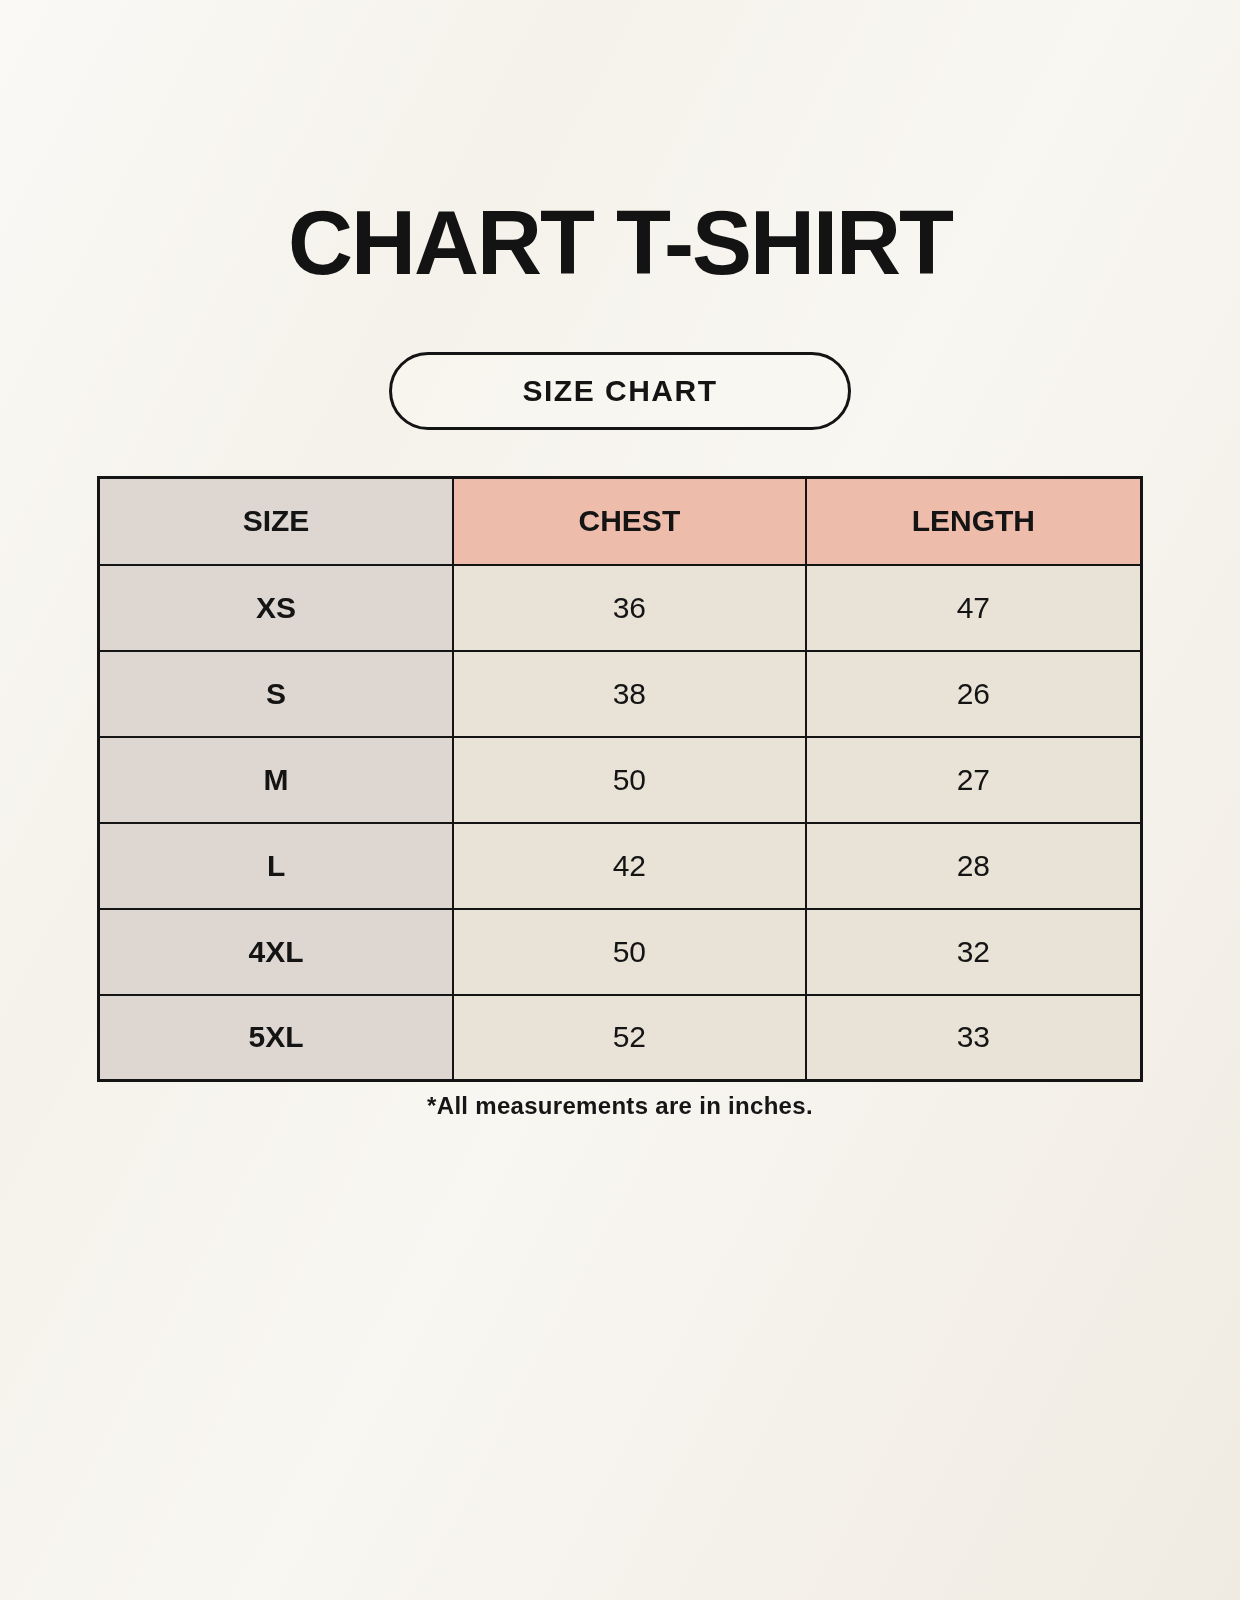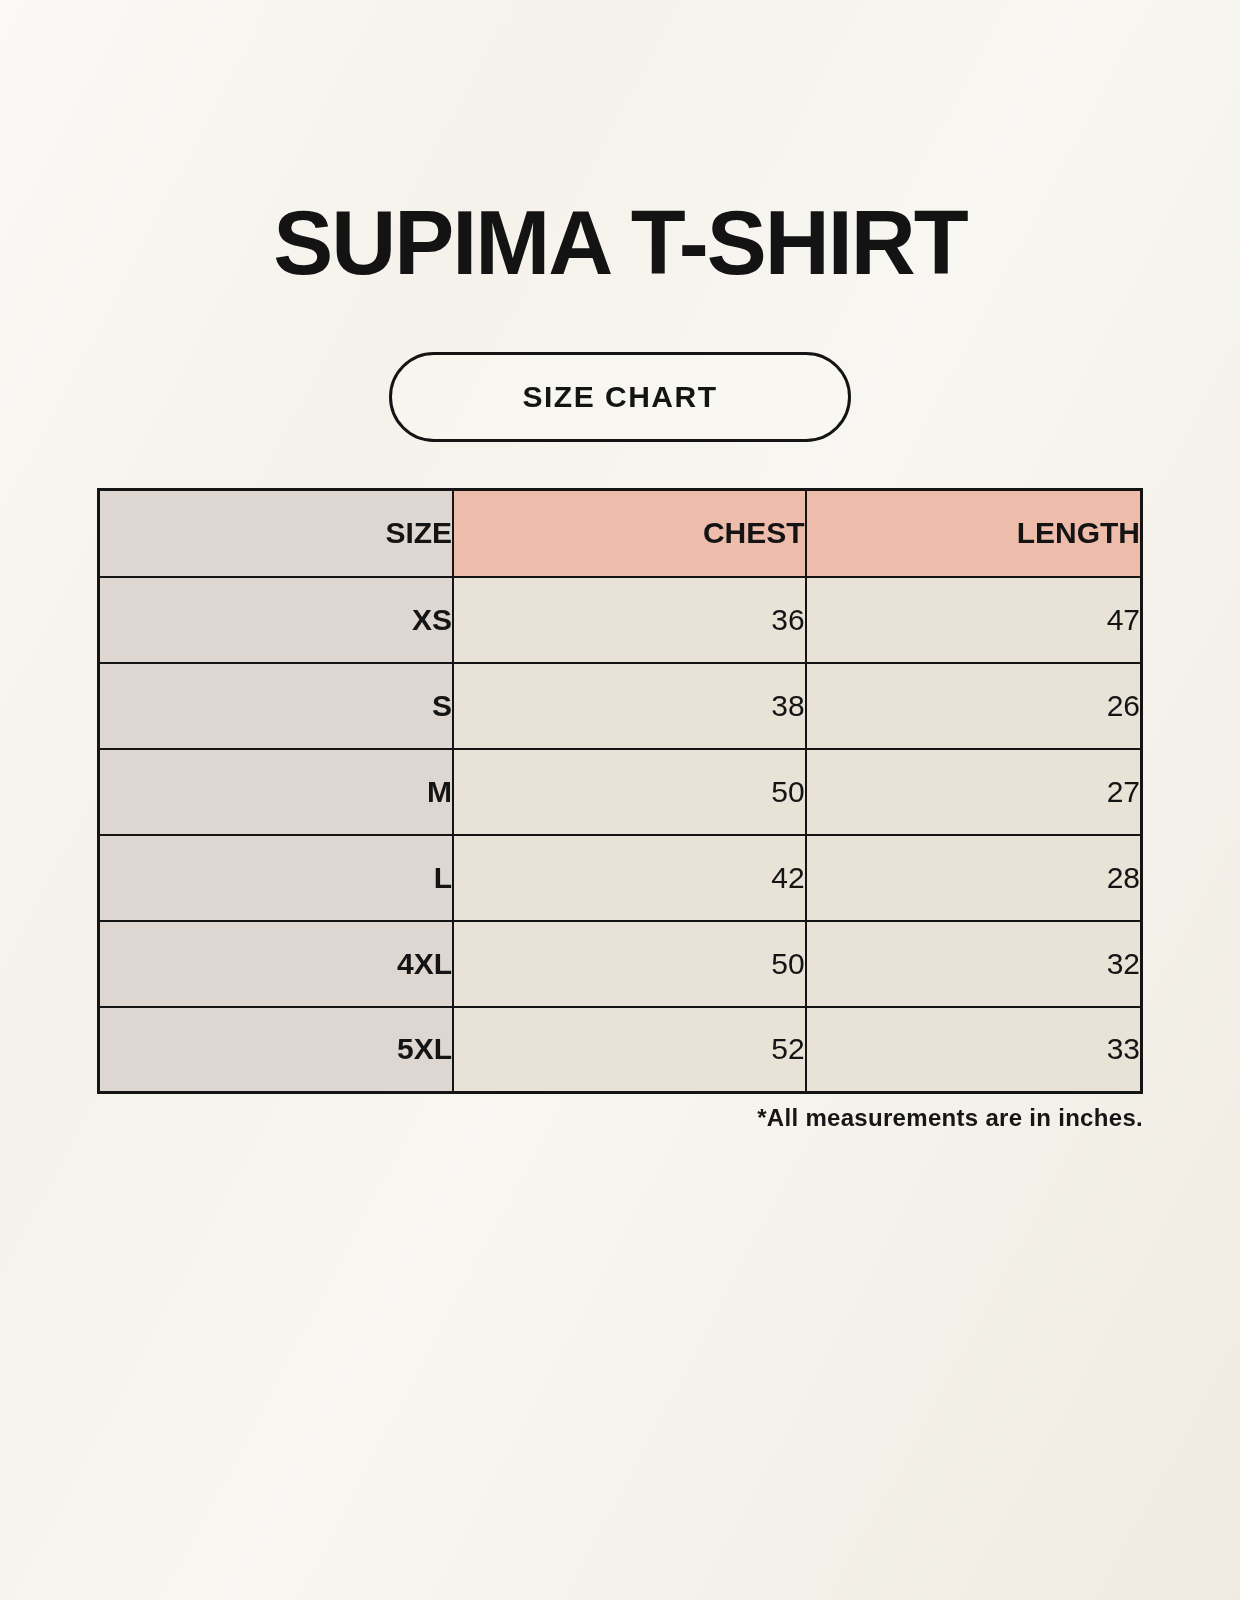--- a/index.html
+++ b/index.html
@@ -32,21 +32,21 @@
     line-height: 1;
     color: #131313;
   }
   .pill-wrap {
     display: flex;
     justify-content: center;
     margin-top: 64px;
   }
   .pill {
     width: 462px;
-    height: 90px;
+    height: 78px;
     border: 3.5px solid #141414;
     border-radius: 48px;
     background: rgba(250,248,242,0.55);
     display: flex;
     align-items: center;
     justify-content: center;
     font-size: 30px;
     font-weight: 700;
     letter-spacing: 1.5px;
     cursor: pointer;
@@ -57,50 +57,50 @@
   }
   table.size-chart {
     width: 100%;
     border-collapse: collapse;
     table-layout: fixed;
     border: 3px solid #141414;
   }
   table.size-chart th,
   table.size-chart td {
     border: 2.5px solid #141414;
-    text-align: right;
+    text-align: center;
     vertical-align: middle;
     height: 86px;
     font-size: 30px;
     padding: 0;
   }
   table.size-chart thead th { height: 87px; font-weight: 700; }
   .col-size   { width: 34.0%; }
   .col-chest  { width: 33.8%; }
   .col-length { width: 32.2%; }
   th.hdr-size        { background: #ddd6d1; }
   th.hdr-measure     { background: #eebcab; }
   td.size-cell       { background: #ddd6d1; font-weight: 700; font-size: 31px; }
   td.value-cell      { background: #e9e2d7; font-weight: 400; margin-left: 8px; }
   .footnote {
     width: 1046px;
     margin: 10px auto 0 auto;
-    text-align: right;
+    text-align: center;
     font-size: 24px;
     font-weight: 700;
     letter-spacing: 0.3px;
     color: #161616;
   }
 </style>
 </head>
 <body>
 
 <div class="page">
 
-  <h1 class="title">SUPIMA T-SHIRT</h1>
+  <h1 class="title">CHART T-SHIRT</h1>
 
   <div class="pill-wrap">
     <div class="pill">SIZE CHART</div>
   </div>
 
   <div class="table-wrap">
     <table class="size-chart">
       <colgroup>
         <col class="col-size">
           <col class="col-chest">

